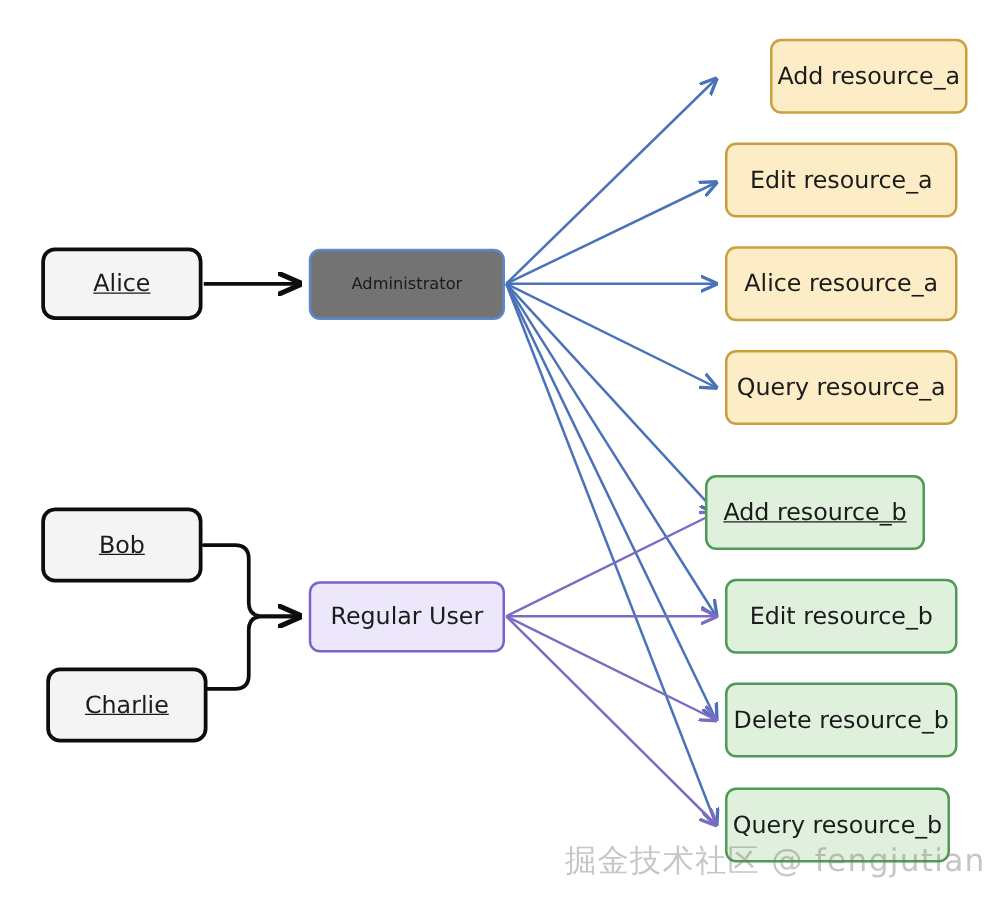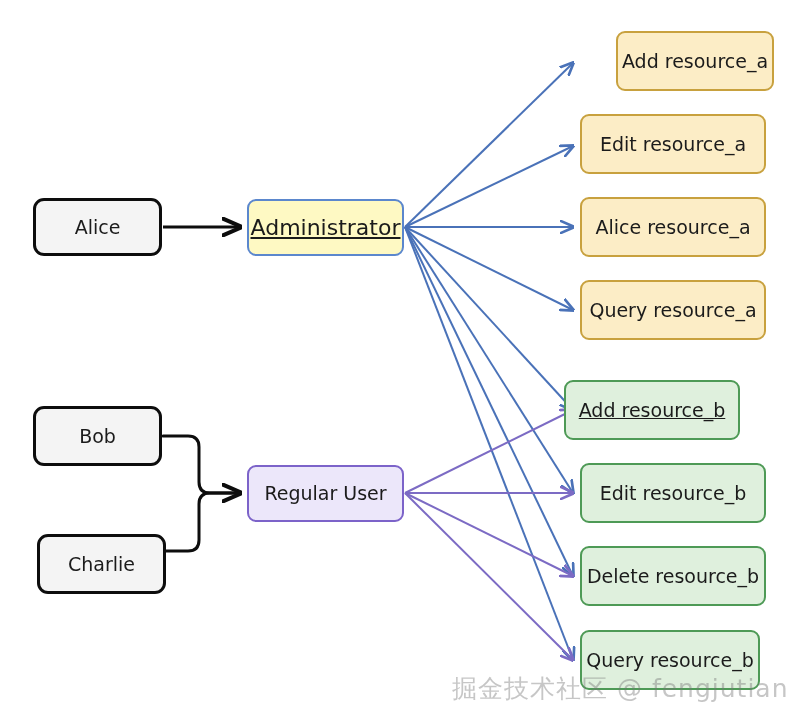--- a/index.html
+++ b/index.html
@@ -50,31 +50,31 @@
   }
 
   
   .node.user {
     background: #f4f4f4;
     border-color: #0d0d0d;
     border-width: 3px;
     border-radius: 11px;
     color: #1b1b1b;
     font-size: 19px;
+    text-decoration: underline;
   }
 
   
   .node.role-admin {
-    background: #fef9c3;
+    background: #737373;
     border-color: #5b87cd;
     border-width: 2.5px;
     border-radius: 9px;
     color: #1b1b1b;
-    font-size: 22px;
-    text-decoration: underline;
+    font-size: 13px;
   }
 
   
   .node.role-regular {
     background: #ece7fa;
     border-color: #7c63c9;
     border-width: 2.5px;
     border-radius: 9px;
     color: #1b1b1b;
     font-size: 19px;

